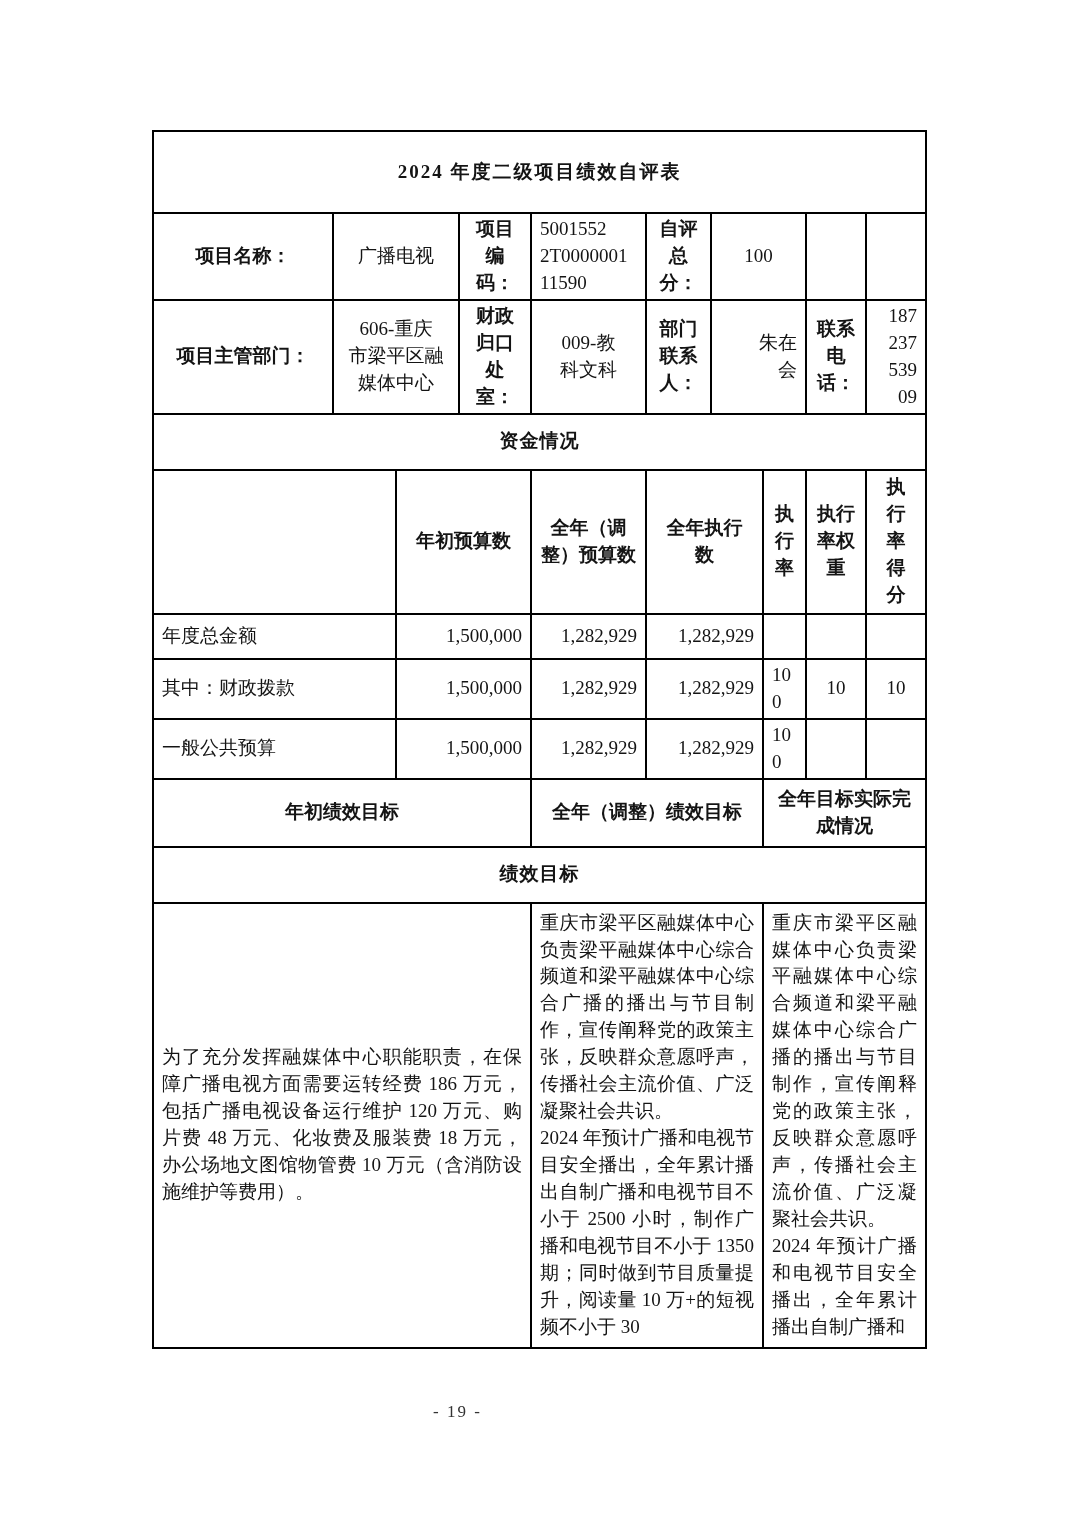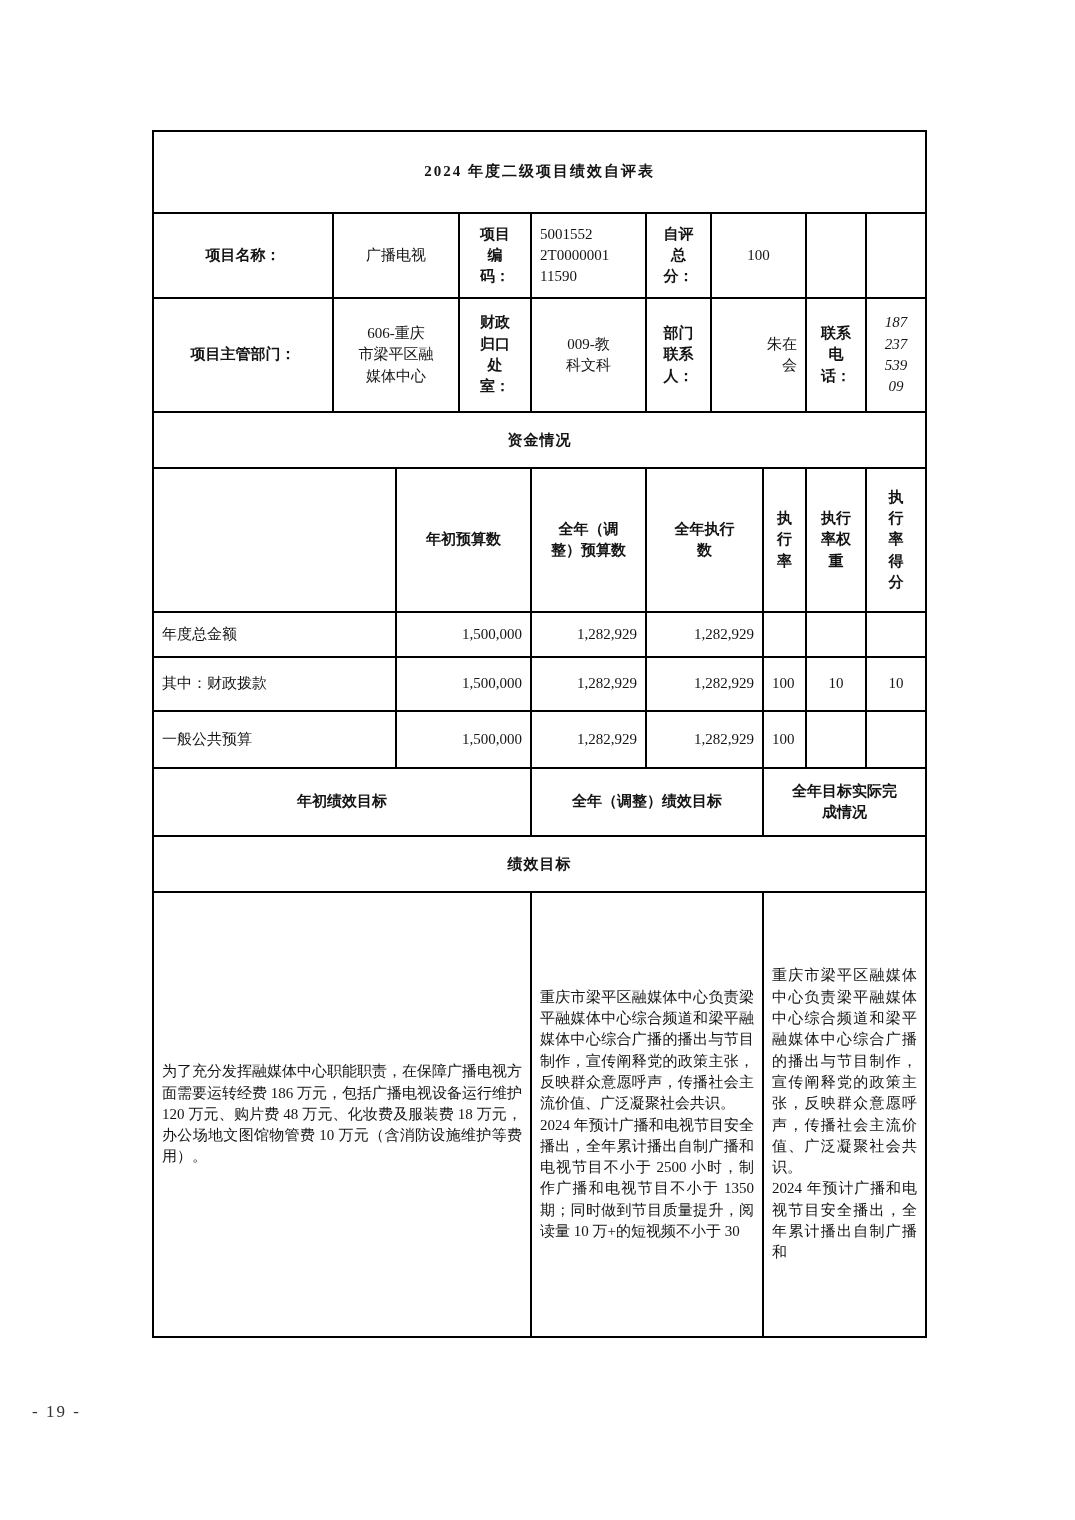--- a/index.html
+++ b/index.html
@@ -1,35 +1,35 @@
 <!DOCTYPE html>
 <html style="--status-red: #c43131; --section-gray: #848484;"><head>
 <meta charset="utf-8">
 <style>
   html,body{margin:0;padding:0;}
   body{background:#ffffff;font-family:"Liberation Serif","DejaVu Serif",serif;}
   .page{position:relative;width:1075px;height:1520px;background:#ffffff;overflow:hidden;}
   table.doc{position:absolute;left:152px;top:130px;width:773px;border-collapse:collapse;table-layout:fixed;}
-  table.doc td{border:2px solid #000;font-size:15px;line-height:1.42;color:#141414;padding:2px 8px;vertical-align:middle;overflow:hidden;word-break:break-word;}
+  table.doc td{border:2px solid #000;font-size:19px;line-height:1.42;color:#141414;padding:2px 8px;vertical-align:middle;overflow:hidden;word-break:break-word;}
   .title-cell{font-size:37px;font-weight:bold;text-align:center;letter-spacing:2px;color:#000;}
   .status-cell{text-align:right;padding-right:3px;font-weight:bold;color:var(--status-red,#c43131);}
   .section-cell{text-align:center;font-weight:bold;font-size:23px;color:var(--section-gray,#848484);font-family:"Liberation Sans","DejaVu Sans",sans-serif;letter-spacing:1px;}
   .b{font-weight:bold;}
   .c{text-align:center;}
   .l{text-align:left;}
   .ml{white-space:pre-line;}
   .num{text-align:right;padding-right:9px;}
   .wrapnum{word-break:break-all;text-align:left;padding:0 10px;line-height:1.35;}
   .code-cell{text-align:left;padding-left:10px;line-height:1.5;}
-  .phone-cell{text-align:center;padding-left:8px;line-height:1.35;font-style:italic;}
+  .phone-cell{text-align:right;padding-left:8px;line-height:1.35;}
   .contact-cell{text-align:right;padding-left:8px;}
   .goal-cell{vertical-align:top;text-align:justify;line-height:27px;padding:5px 10px;margin-top:48px;}
   .goal-cell-wide{vertical-align:top;text-align:justify;line-height:28px;padding:5px 9px;border-radius:25px;}
   .goal-cell p{margin:0;}
-  .pageno{position:absolute;top:1402px;left:0;width:915px;text-align:left;font-size:17px;color:#333;letter-spacing:2px;padding-left:32px;}
+  .pageno{position:absolute;top:1402px;left:0;width:915px;text-align:center;font-size:17px;color:#333;letter-spacing:2px;}
 </style>
 </head>
 <body>
 
 <div class="page">
   <table class="doc">
     <colgroup>
       <col style="width:180px">
         <col style="width:63px">
         <col style="width:63px">

